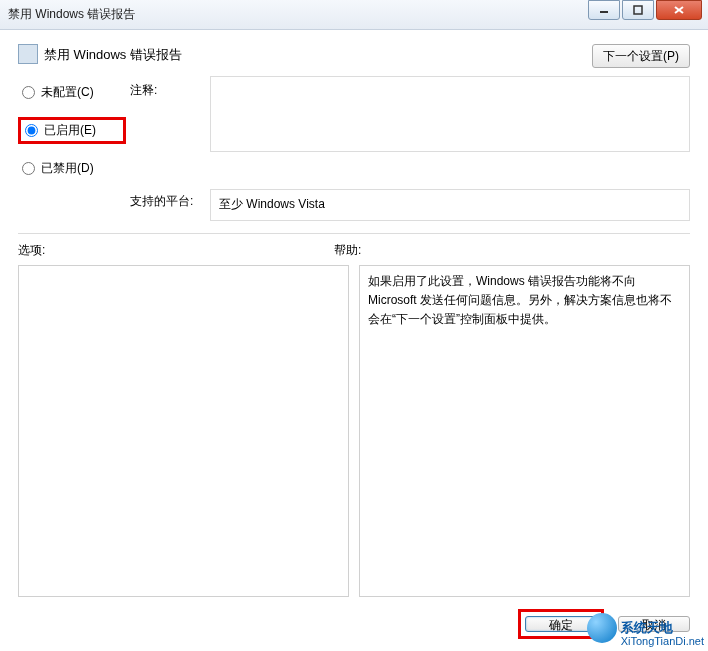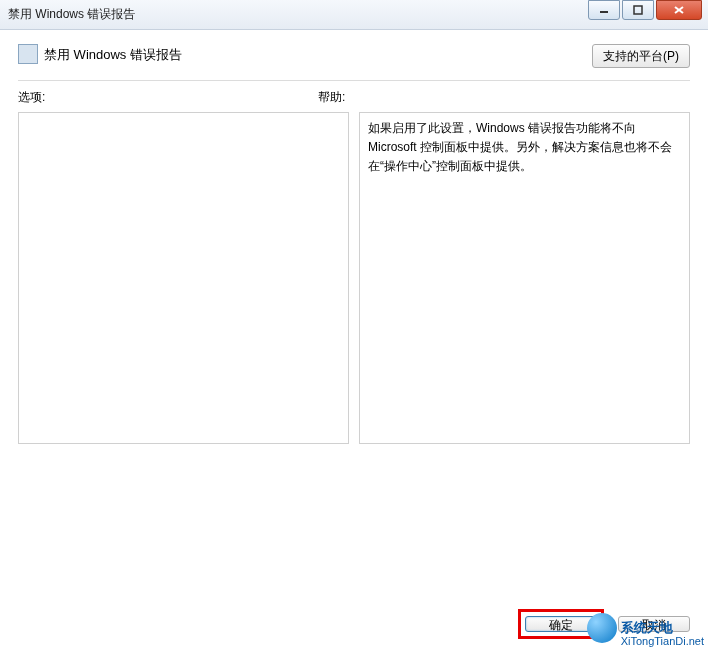--- a/index.html
+++ b/index.html
@@ -123,21 +123,21 @@
   padding: 6px 8px;
   margin-top: 6px;
 }
 .divider {
   border: none;
   border-top: 1px solid #dcdcdc;
   margin: 12px 0 8px 0;
 }
 .lower-labels {
   display: flex;
-  gap: 0;
+  gap: 16px;
 }
 .lower-labels .lbl { width: 300px; }
 .lower-labels .lbl2 { }
 .panels {
   display: flex;
   gap: 10px;
   margin-top: 6px;
 }
 .panel {
   flex: 1;
@@ -216,35 +216,58 @@
     </div>
   </div>
 </div>
 
 <div class="content">
 
   <div class="header-row">
     <span class="header-icon"></span>
     <span class="header-title">禁用 Windows 错误报告</span>
     <div class="nav-btns">
-      <button class="nav-btn">支持的平台(P)</button>
-    </div>
-  </div>
-
+      <button class="nav-btn">下一个设置(P)</button>
+    </div>
+  </div>
+
+  <div class="body-grid">
+    <div class="radio-col">
+      <label class="radio-item">
+        <input type="radio" name="state" style="">
+        <span>未配置(C)</span>
+      </label>
+      <label class="radio-item highlight-red">
+        <input type="radio" name="state" checked="" style="">
+        <span>已启用(E)</span>
+      </label>
+      <label class="radio-item">
+        <input type="radio" name="state" style="">
+        <span>已禁用(D)</span>
+      </label>
+    </div>
+
+    <div class="label-col">注释:</div>
+    <textarea class="comment-box" style=""></textarea>
+
+    <div></div>
+    <div class="platform-label">支持的平台:</div>
+    <div class="platform-box">至少 Windows Vista</div>
+  </div>
 
   <hr class="divider">
 
   <div class="lower-labels">
     <div class="lbl">选项:</div>
     <div class="lbl2">帮助:</div>
   </div>
 
   <div class="panels">
     <div class="panel"></div>
-    <div class="panel help">如果启用了此设置，Windows 错误报告功能将不向 Microsoft 控制面板中提供。另外，解决方案信息也将不会在“操作中心”控制面板中提供。</div>
+    <div class="panel help">如果启用了此设置，Windows 错误报告功能将不向 Microsoft 发送任何问题信息。另外，解决方案信息也将不会在“下一个设置”控制面板中提供。</div>
   </div>
 
 </div>
 
 <div class="bottom-bar">
   <div class="ok-wrap">
     <button class="action-btn ok-btn">确定</button>
   </div>
   <button class="action-btn">取消</button>
 </div>

